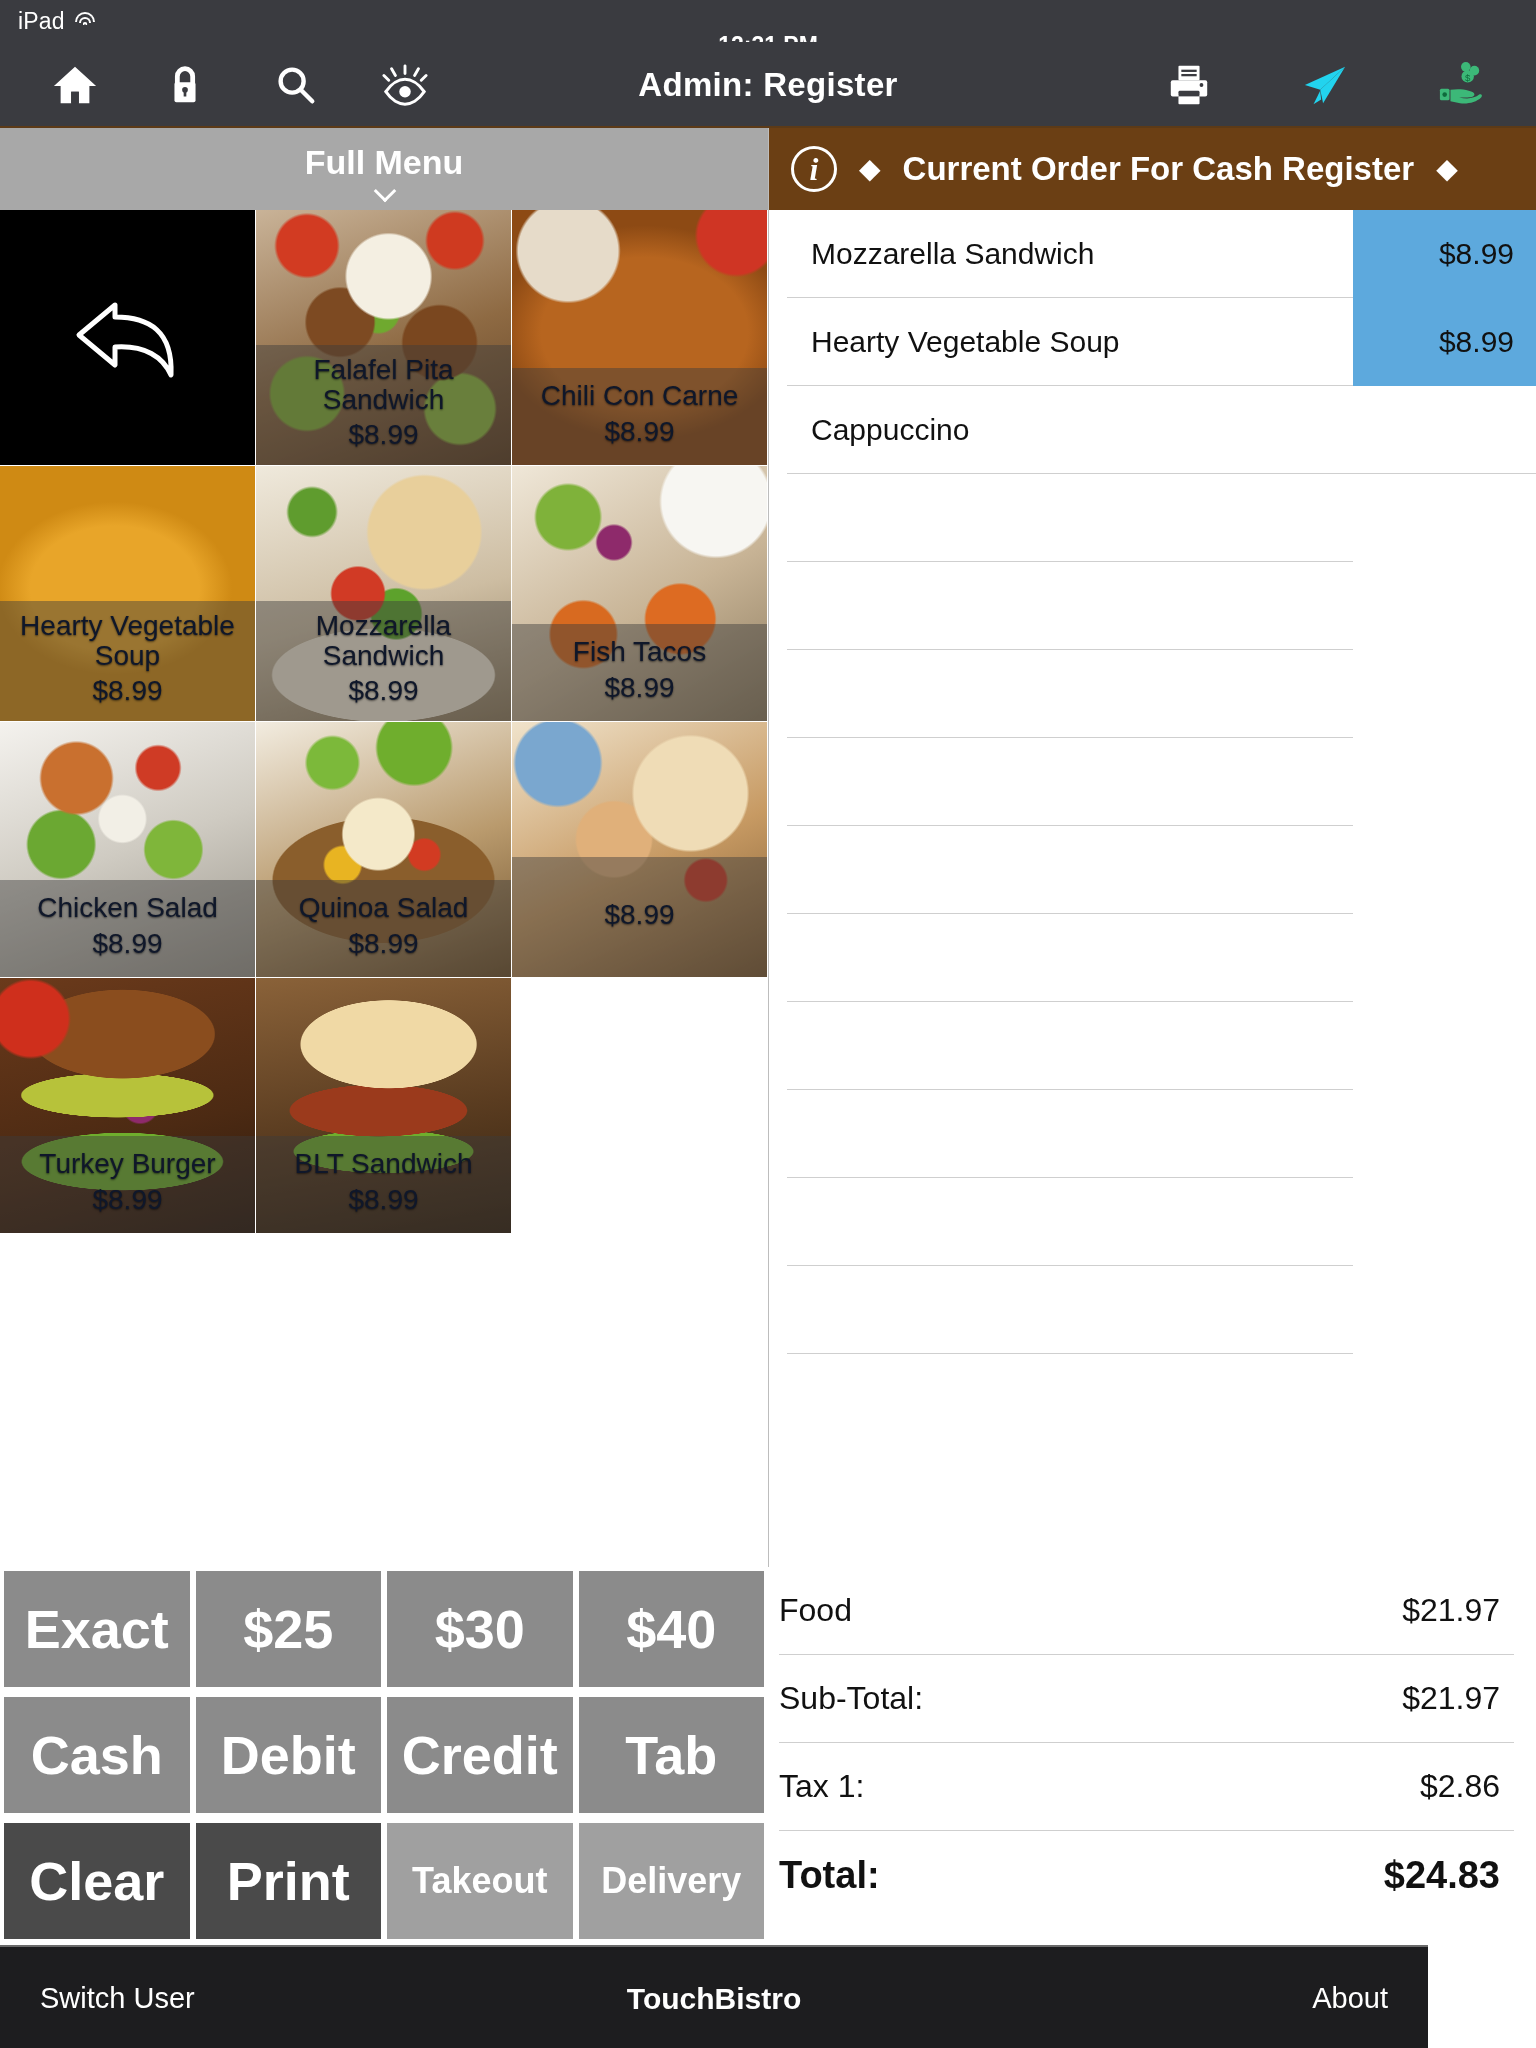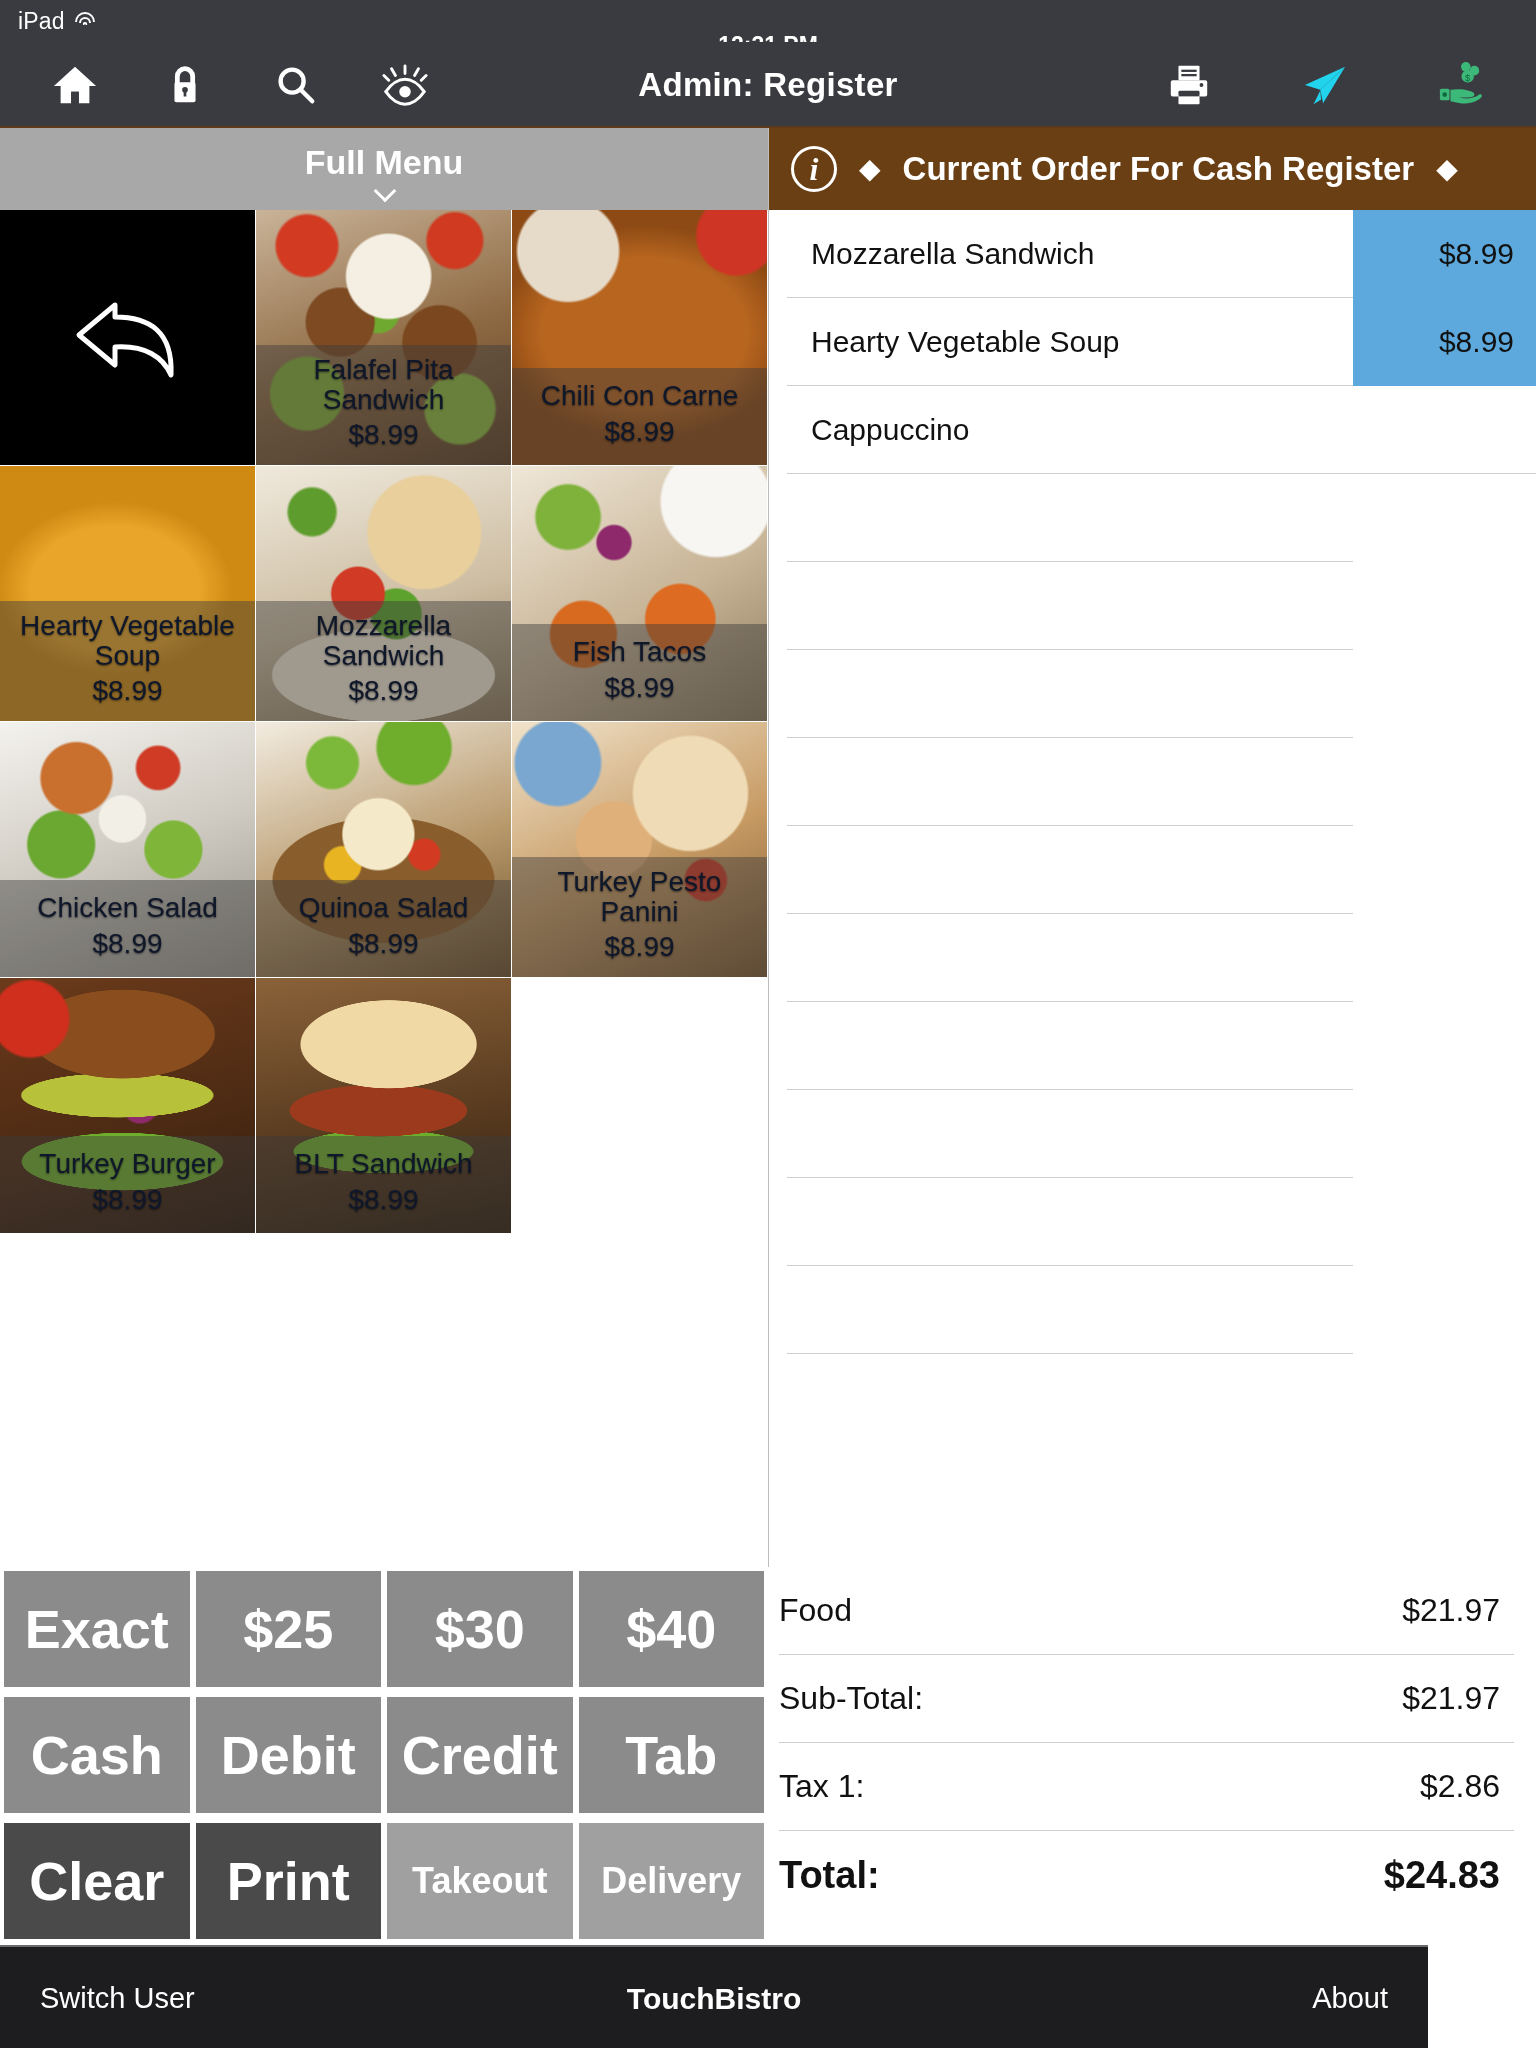--- a/index.html
+++ b/index.html
@@ -403,21 +403,20 @@
         <div class="tile">
           <div class="photo p-quinoa"></div>
           <div class="cap one">
             <div class="name">Quinoa Salad</div>
             <div class="price">$8.99</div>
           </div>
         </div>
         <div class="tile">
           <div class="photo p-panini"></div>
           <div class="cap two">
-            <div class="name">Turkey Pesto Panini</div>
             <div class="price">$8.99</div>
           </div>
         </div>
         <div class="tile">
           <div class="photo p-burger"></div>
           <div class="cap one">
             <div class="name">Turkey Burger</div>
             <div class="price">$8.99</div>
           </div>
         </div>

